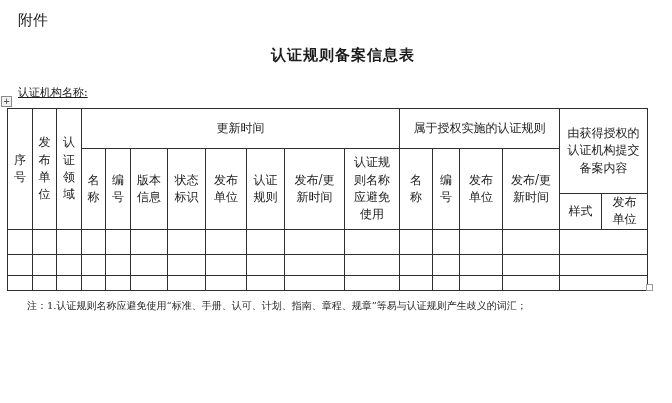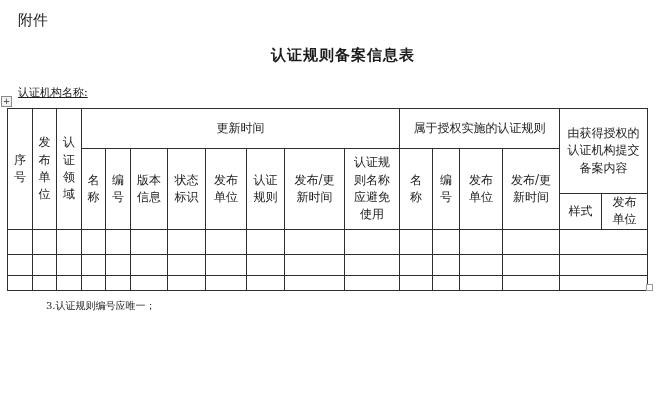--- a/index.html
+++ b/index.html
@@ -162,16 +162,18 @@
         <td class="cell"></td>
         <td class="cell"></td>
         <td class="cell" colspan="2"></td>
       </tr>
     </tbody>
   </table>
 
   <div class="resize-handle"></div>
 
   <div class="notes">
-    <div class="note-line note-rest">3.认证规则编号应唯一；</div>
+    <div class="note-line">
+      <span>注：</span><span>1.认证规则名称应避免使用“标准、手册、认可、计划、指南、章程、规章”等易与认证规则产生歧义的词汇；</span>
+    </div>
   </div>
 
 </div>
 
 </body></html>

